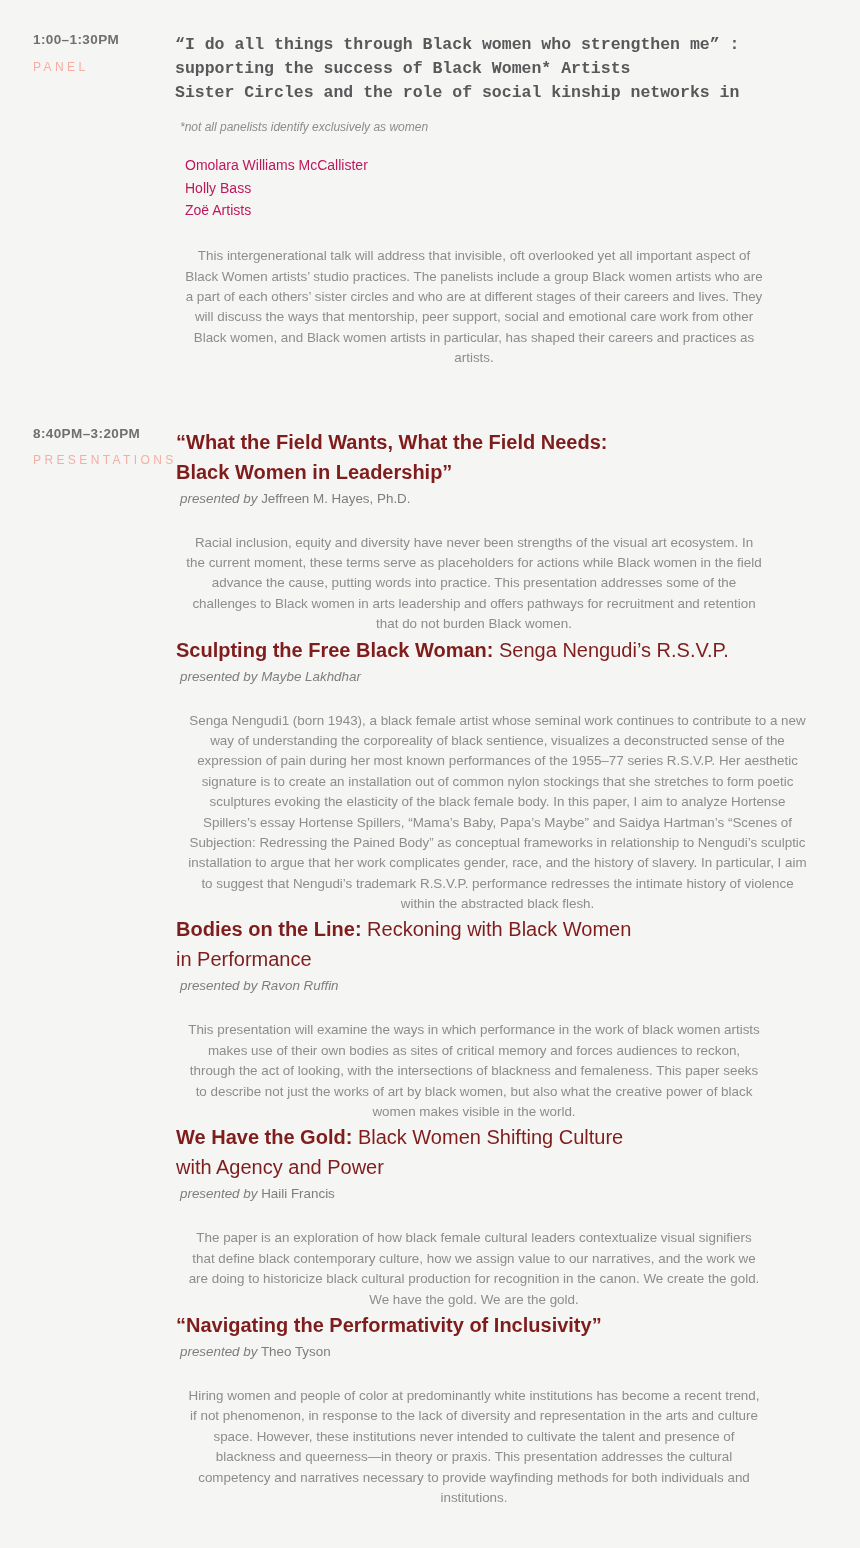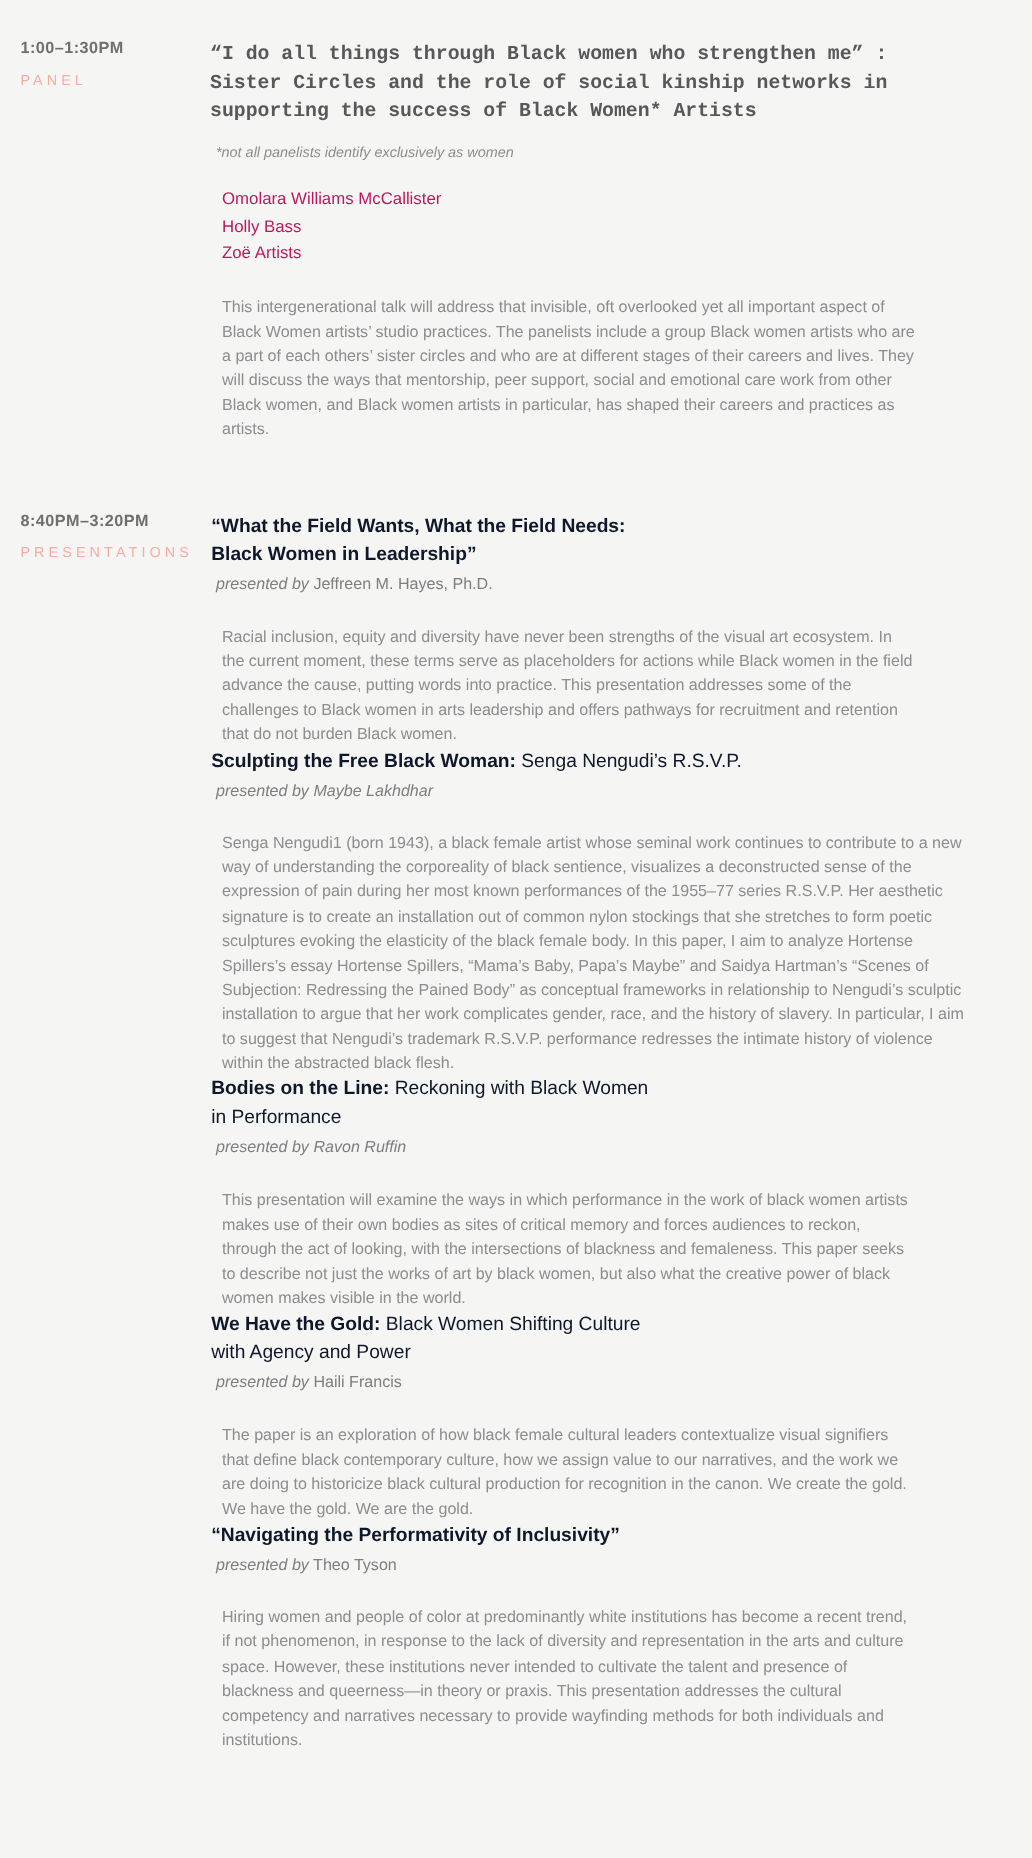--- a/index.html
+++ b/index.html
@@ -21,21 +21,21 @@
   }
 
   
   .slot {
     display: flex;
     align-items: flex-start;
   }
   .slot-meta {
     width: 180px;
     flex: 0 0 180px;
-    padding-left: 17px;
+    padding-left: 33px;
     box-sizing: border-box;
   }
   .slot-body {
     flex: 1 1 auto;
     padding-right: 22px;
     box-sizing: border-box;
   }
 
   .time {
     font-size: 13.5px;
@@ -82,31 +82,32 @@
     color: #be185d;
     line-height: 1.63;
   }
 
   .para {
     margin: 24px 0 0 5px;
     font-size: 13.4px;
     color: #8d8d8f;
     line-height: 1.52;
     max-width: 578px;
+    text-align: center;
   }
   .para.wide { max-width: 625px; }
 
   
   .entry { }
   .entry:first-child { margin-top: 0; }
 
   .entry-title {
     margin: 0;
-    font-size: 16px;
-    color: #0f172a;
+    font-size: 20px;
+    color: #7f1d1d;
     font-weight: normal;
     line-height: 1.5;
     text-indent: -4px;
   }
   .entry-title .lead { font-weight: bold; }
   .entry-title .ln { display: block; }
 
   .byline {
     margin: 2px 0 0 0;
     font-size: 13.4px;
@@ -128,22 +129,22 @@
   <div class="top-pad"></div>
 
   <section class="slot">
     <div class="slot-meta">
       <div class="time">1:00–1:30PM</div>
       <div class="kind">PANEL</div>
     </div>
     <div class="slot-body">
       <h2 class="headline">
         <span class="ln">“I do all things through Black women who strengthen me” :</span>
+        <span class="ln">supporting the success of Black Women* Artists</span>
         <span class="ln">Sister Circles and the role of social kinship networks in</span>
-        <span class="ln">supporting the success of Black Women* Artists</span>
       </h2>
       <p class="footnote">*not all panelists identify exclusively as women</p>
       <ul class="people">
         <li>Omolara Williams McCallister</li>
         <li>Holly Bass</li>
         <li>Zoë Artists</li>
       </ul>
       <p class="para">This intergenerational talk will address that invisible, oft overlooked yet all important aspect of Black Women artists’ studio practices. The panelists include a group Black women artists who are a part of each others’ sister circles and who are at different stages of their careers and lives. They will discuss the ways that mentorship, peer support, social and emotional care work from other Black women, and Black women artists in particular, has shaped their careers and practices as artists.</p>
     </div>
   </section>

